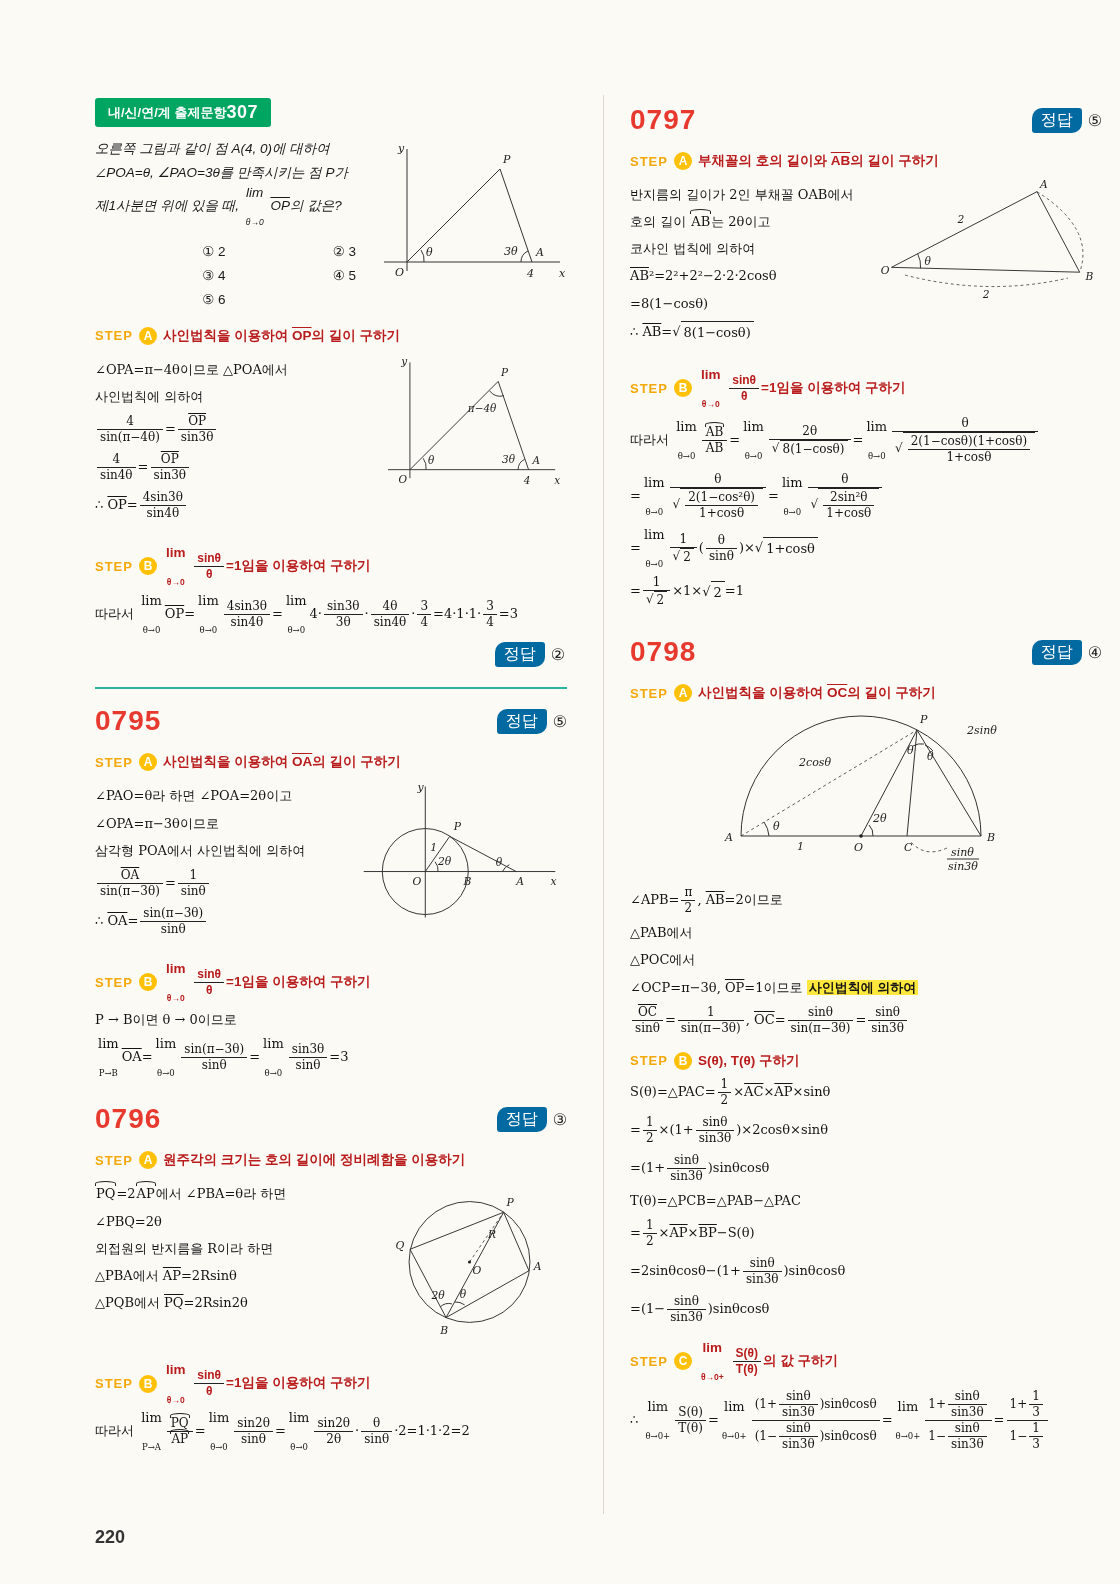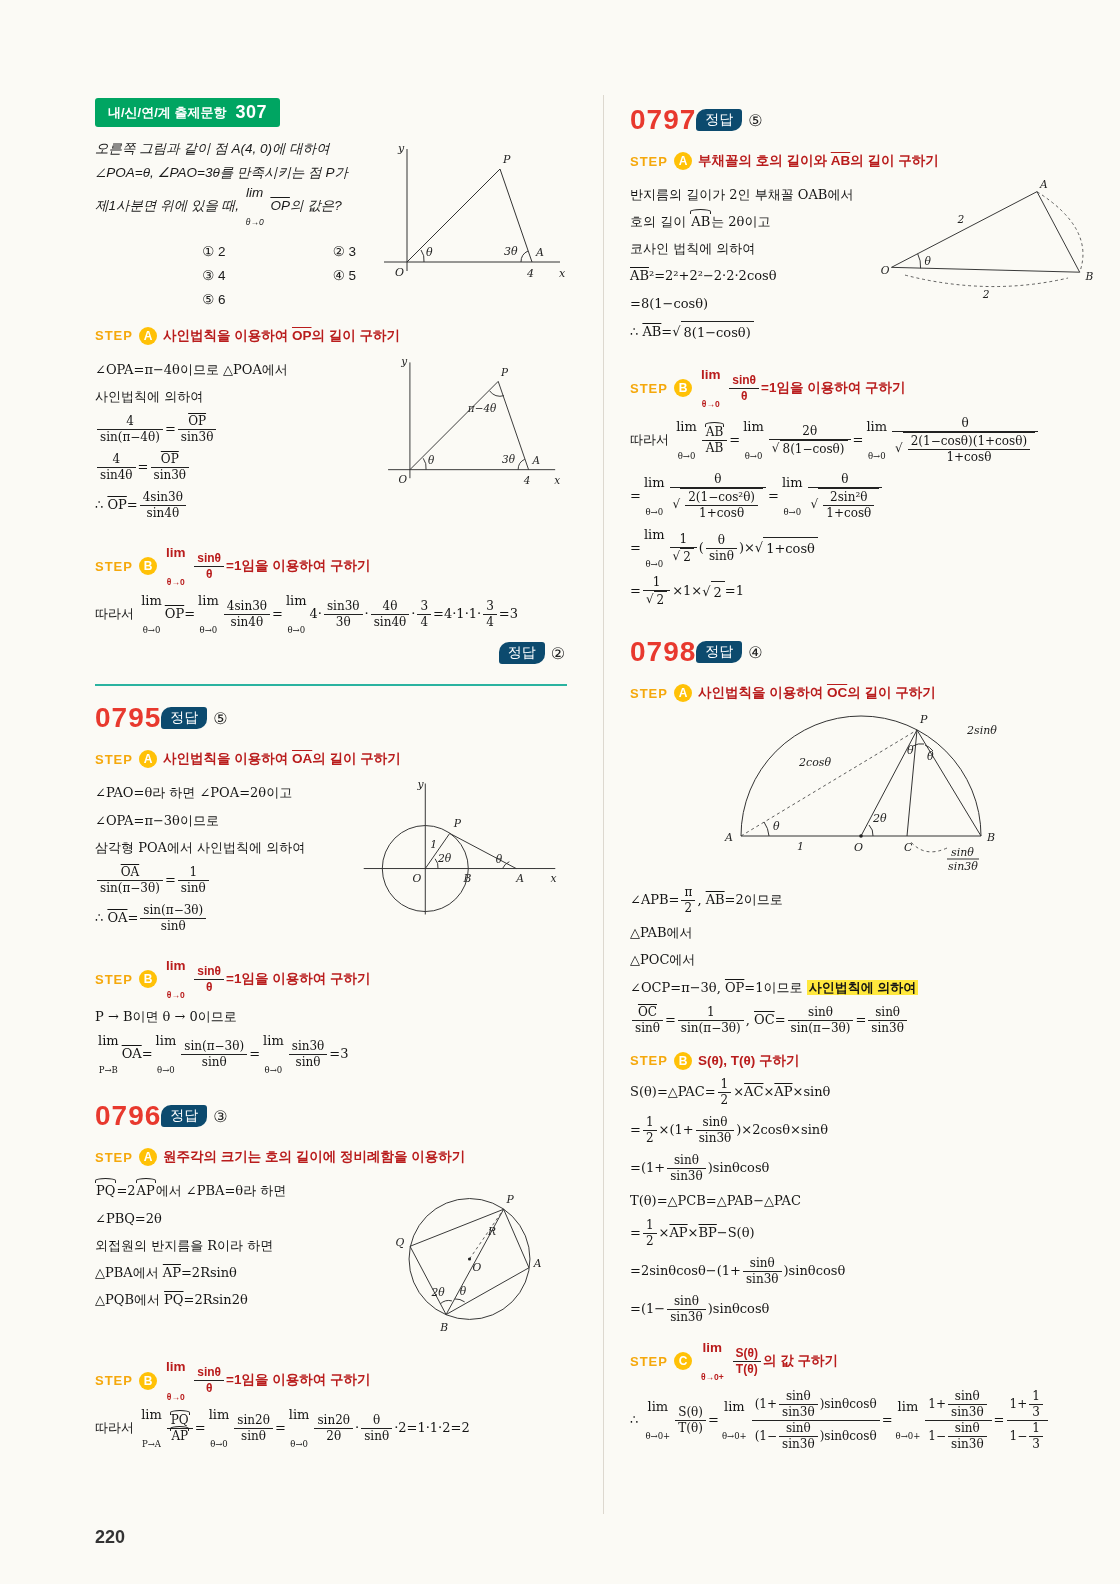--- a/index.html
+++ b/index.html
@@ -4,28 +4,28 @@
 <style>
   html,body{margin:0;padding:0;}
   body{width:1120px;height:1584px;background:#fbfaf5;position:relative;overflow:hidden;
        font-family:"Liberation Sans",sans-serif;color:#1a1a1a;}
   .vdiv{position:absolute;left:603px;top:95px;bottom:70px;width:1px;background:#ddd8cf;}
   .col{position:absolute;top:98px;width:472px;}
   .col-left{left:95px;}
   .col-right{left:630px;}
   .sep{border-top:2px solid #2ab3a0;margin:20px 0 16px;}
   
-  .hdr307{display:inline-flex;align-items:center;gap:9px;background:#00a562;color:#fff;
+  .hdr307{display:inline-flex;align-items:center;background:#00a562;color:#fff;
           padding:4px 13px;border-radius:3px;font-size:13px;font-weight:700;margin-bottom:10px;}
   .hdr307 .num{font-size:18px;font-weight:800;letter-spacing:.5px;}
   
-  .phead{display:flex;align-items:center;margin:6px 0 6px;}
+  .phead{display:flex;justify-content:space-between;align-items:center;margin:6px 0 6px;}
   .pnum{color:#e8392e;font-size:28px;font-weight:800;letter-spacing:1px;}
   .ansr{display:inline-flex;align-items:center;gap:6px;}
-  .badge{background:#0c4a6e;color:#fff;font-size:14px;padding:2px 9px;border-radius:10px 3px 10px 3px;}
+  .badge{background:#0369a1;color:#fff;font-size:16px;padding:2px 9px;border-radius:10px 3px 10px 3px;}
   .anum{font-size:16px;color:#222;}
   .ans-line{text-align:right;margin:8px 2px 4px;}
   
   .step-head{display:flex;align-items:center;gap:6px;margin:16px 0 6px;}
   .sw{color:#f5a80c;font-weight:800;font-size:13px;letter-spacing:1px;}
   .sc{width:18px;height:18px;border-radius:50%;background:#ffc107;color:#fff;font-weight:800;
       font-size:12px;display:inline-flex;align-items:center;justify-content:center;flex:none;}
   .st{font-weight:700;font-size:13.5px;color:#b91c1c;}
   
   .stmt{font-size:13.5px;line-height:1.8;font-style:italic;}

